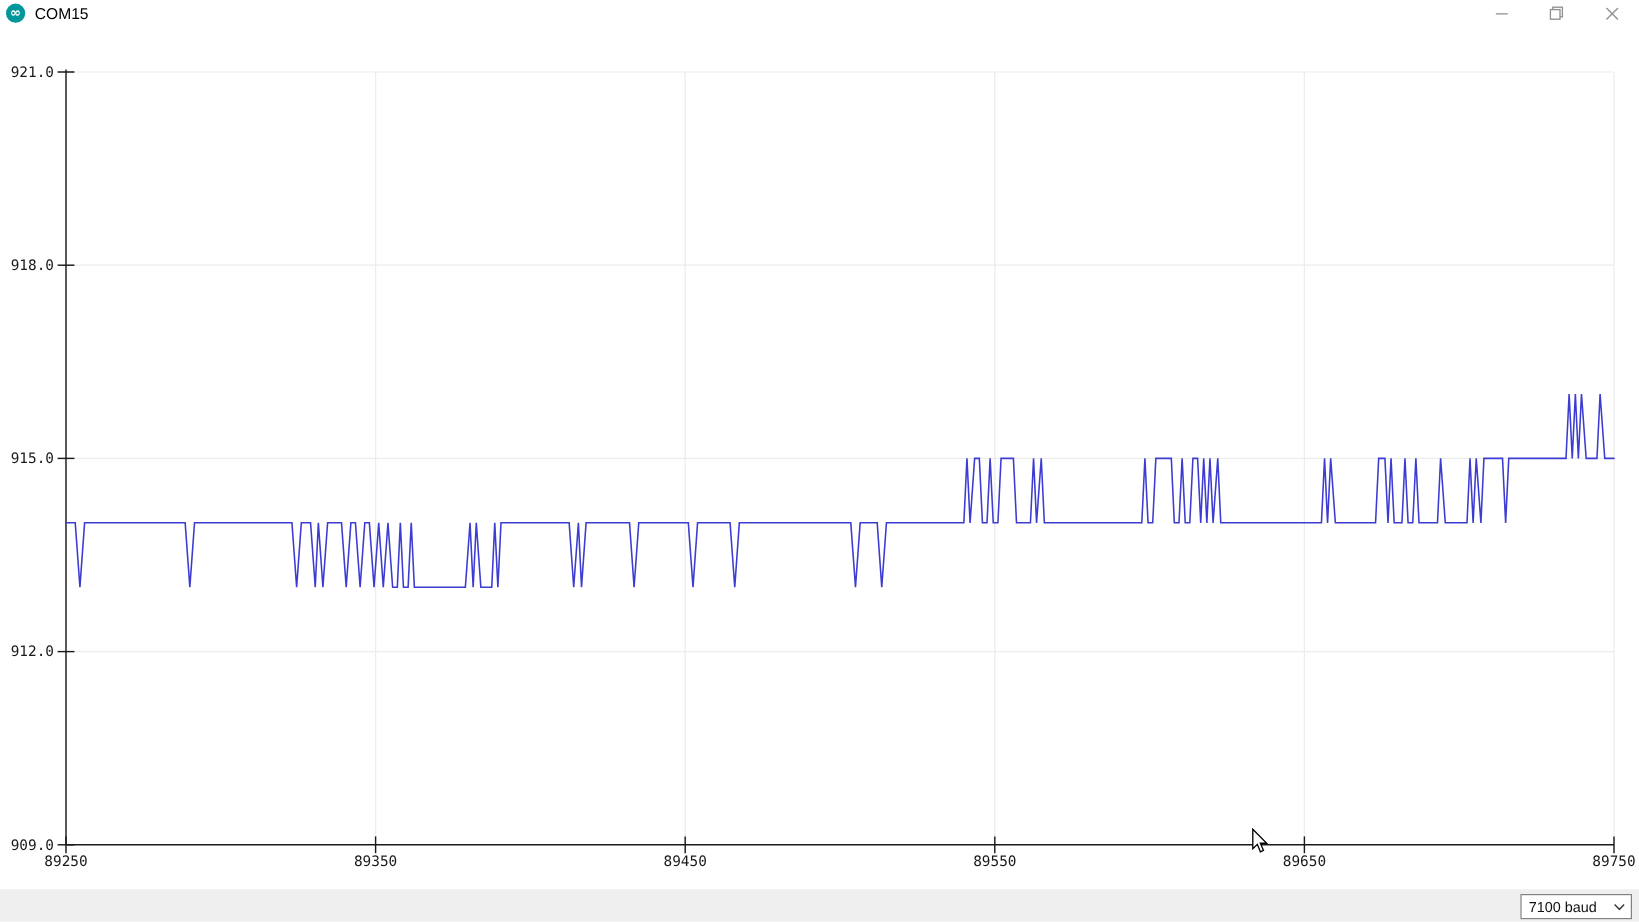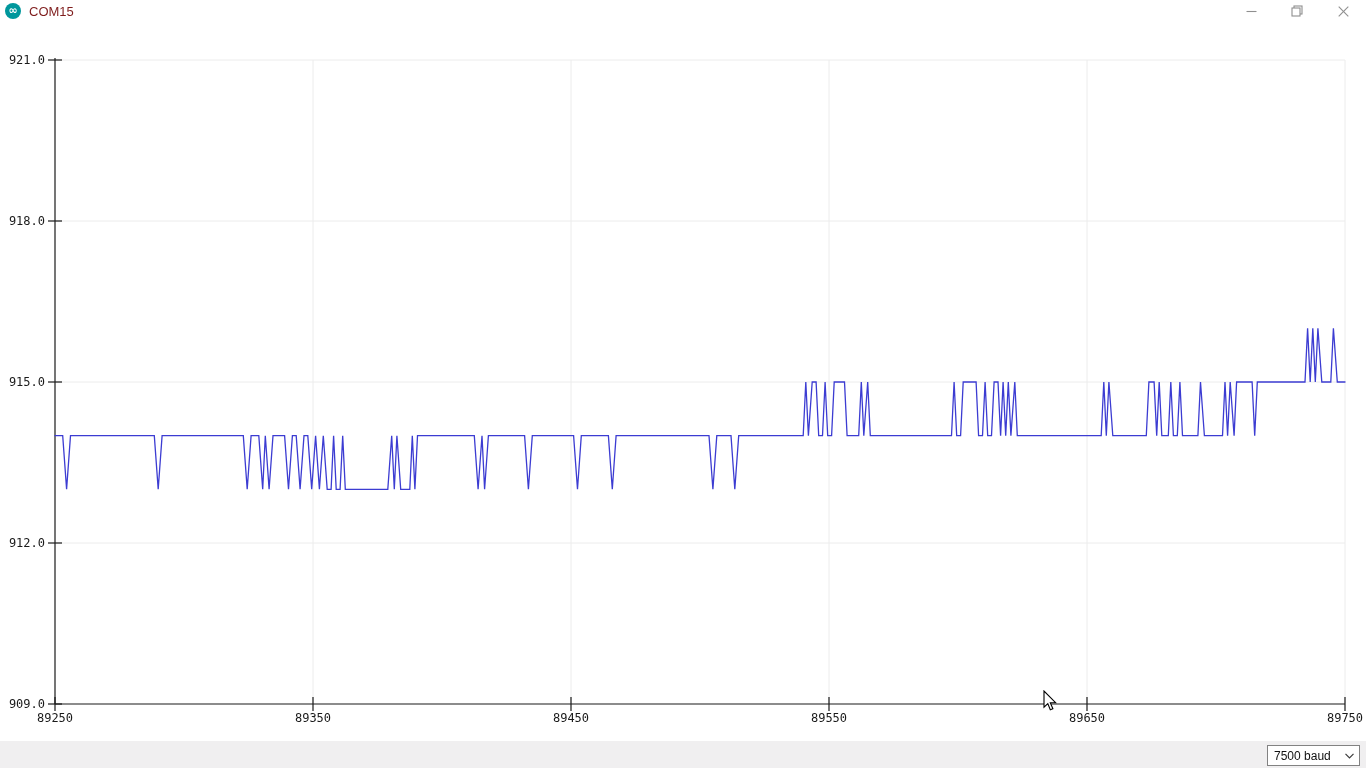--- a/index.html
+++ b/index.html
@@ -6,21 +6,21 @@
   html,body { width:1366px; height:768px; background:#ffffff; overflow:hidden;
               font-family:"Liberation Sans", sans-serif; }
 
   
   .titlebar { position:absolute; top:0; left:0; width:1366px; height:22px;
               background:#ffffff; display:flex; align-items:center; z-index:5; }
   .app-logo { width:16px; height:16px; border-radius:50%; background:#00979c;
               margin-left:5px; display:flex; align-items:center; justify-content:center; }
   .app-logo span { color:#ffffff; font-size:11px; line-height:10px; font-weight:bold;
                    font-family:"DejaVu Sans", sans-serif; }
-  .win-title { margin-left:8px; font-size:13px; color:#7f1d1d; }
+  .win-title { margin-left:8px; font-size:13px; color:#000000; }
   .win-controls { position:absolute; right:0; top:0; height:22px; display:flex; }
   .win-btn { width:46px; height:22px; display:flex; align-items:center; justify-content:center; }
   .win-btn svg { display:block; }
 
   
   #plot-svg { position:absolute; top:10px; left:0; z-index:1; }
 
   
   #cursor { position:absolute; z-index:9; }
 
@@ -98,20 +98,20 @@
     <text x="1345" y="712" text-anchor="middle" fill="#1a1a1a" font-family="&quot;DejaVu Sans Mono&quot;, monospace" font-size="12">89750</text>
     <polyline points="55.0,425.7 62.7,425.7 66.6,479.3 70.5,425.7 154.3,425.7 158.2,479.3 162.1,425.7 243.3,425.7 247.2,479.3 251.1,425.7 258.8,425.7 262.7,479.3 265.3,425.7 269.1,479.3 273.0,425.7 284.6,425.7 288.5,479.3 292.4,425.7 296.2,425.7 300.1,479.3 304.0,425.7 307.8,425.7 311.7,479.3 315.6,425.7 319.4,479.3 323.3,425.7 327.2,479.3 331.1,479.3 333.6,425.7 336.2,479.3 340.1,479.3 342.7,425.7 345.3,479.3 349.1,479.3 387.8,479.3 391.7,425.7 394.3,479.3 396.9,425.7 400.7,479.3 409.8,479.3 412.3,425.7 414.9,479.3 417.5,425.7 421.4,425.7 474.3,425.7 478.1,479.3 482.0,425.7 484.6,479.3 488.4,425.7 524.6,425.7 528.4,479.3 532.3,425.7 573.6,425.7 577.5,479.3 581.3,425.7 608.4,425.7 612.3,479.3 616.1,425.7 709.0,425.7 712.9,479.3 716.8,425.7 731.0,425.7 734.8,479.3 738.7,425.7 803.2,425.7 805.8,372.0 808.4,425.7 812.2,372.0 816.1,372.0 818.7,425.7 822.5,425.7 825.1,372.0 827.7,425.7 831.6,425.7 834.2,372.0 844.5,372.0 847.1,425.7 858.7,425.7 861.3,372.0 863.8,425.7 867.7,372.0 870.3,425.7 951.5,425.7 954.1,372.0 956.7,425.7 960.6,425.7 963.2,372.0 976.1,372.0 978.6,425.7 982.5,425.7 985.1,372.0 987.7,425.7 991.5,425.7 994.1,372.0 998.0,372.0 1000.6,425.7 1003.1,372.0 1005.7,425.7 1008.3,372.0 1010.9,425.7 1014.8,372.0 1017.3,425.7 1021.2,425.7 1101.2,425.7 1103.8,372.0 1106.3,425.7 1108.9,372.0 1112.8,425.7 1146.3,425.7 1148.9,372.0 1154.1,372.0 1156.7,425.7 1159.2,372.0 1161.8,425.7 1168.3,425.7 1170.8,372.0 1173.4,425.7 1177.3,425.7 1179.9,372.0 1182.5,425.7 1197.9,425.7 1200.5,372.0 1204.4,425.7 1222.5,425.7 1225.0,372.0 1227.6,425.7 1230.2,372.0 1234.1,425.7 1236.6,372.0 1252.1,372.0 1254.7,425.7 1257.3,372.0 1305.0,372.0 1307.6,318.3 1310.2,372.0 1312.8,318.3 1315.3,372.0 1317.9,318.3 1321.8,372.0 1330.8,372.0 1333.4,318.3 1337.3,372.0 1345.0,372.0" fill="none" stroke="#3c3cd2" stroke-width="1.3" stroke-linejoin="miter" stroke-linecap="round"></polyline>
   </svg>
 
 <svg id="cursor" width="15" height="22" viewBox="0 0 15 22" style="left: 1043px; top: 690px;">
   <path d="M1 1 L1 17.2 L4.8 13.6 L7.3 19.8 L9.9 18.7 L7.3 12.7 L12.6 12.7 Z" fill="#ffffff" stroke="#000000" stroke-width="1.1"></path>
 </svg>
 
 <div class="statusbar">
   <div class="baud-select">
-    <span>7500 baud</span>
+    <span>7100 baud</span>
     <span class="chev">
       <svg width="9" height="6" viewBox="0 0 9 6">
         <polyline points="0.5,0.8 4.5,4.8 8.5,0.8" fill="none" stroke="#3c3c3c" stroke-width="1.2"></polyline>
       </svg>
     </span>
   </div>
 </div>
 
 </body></html>

